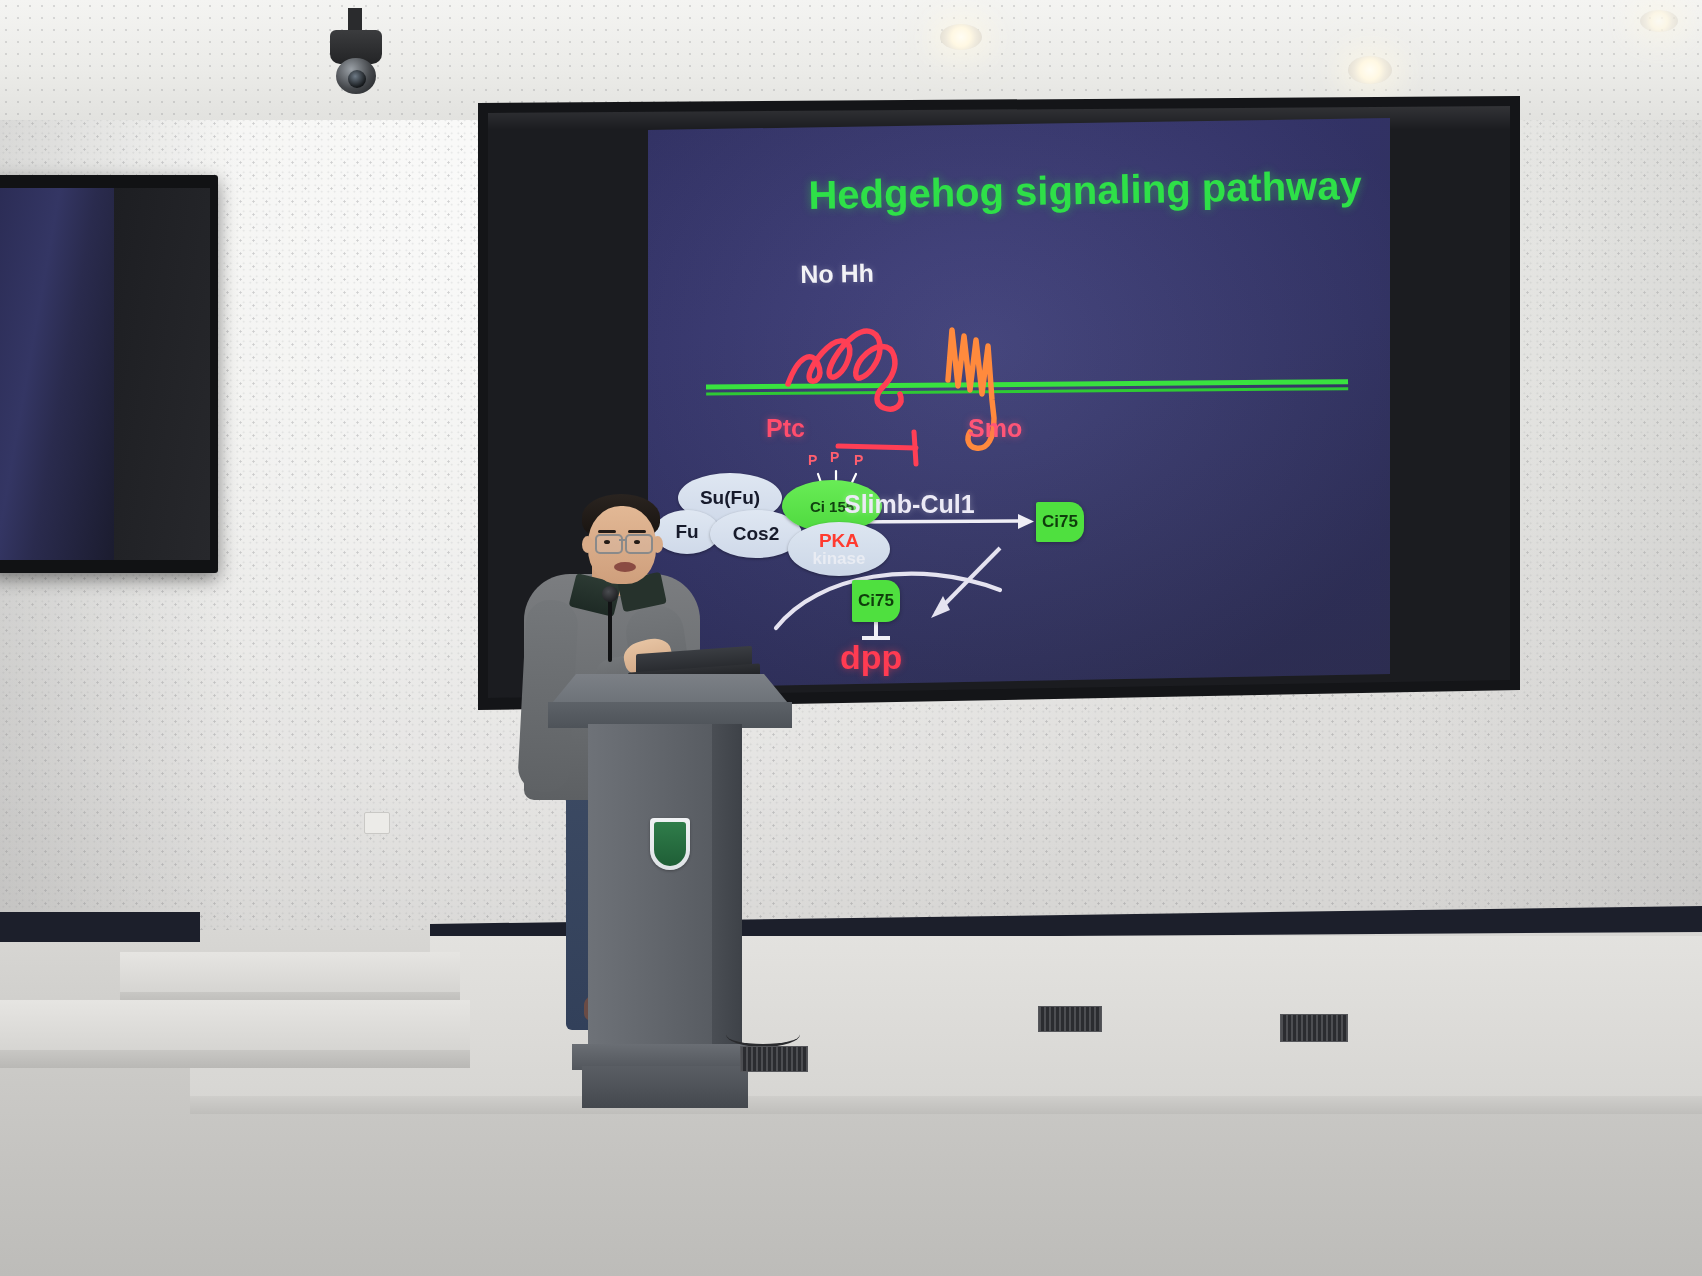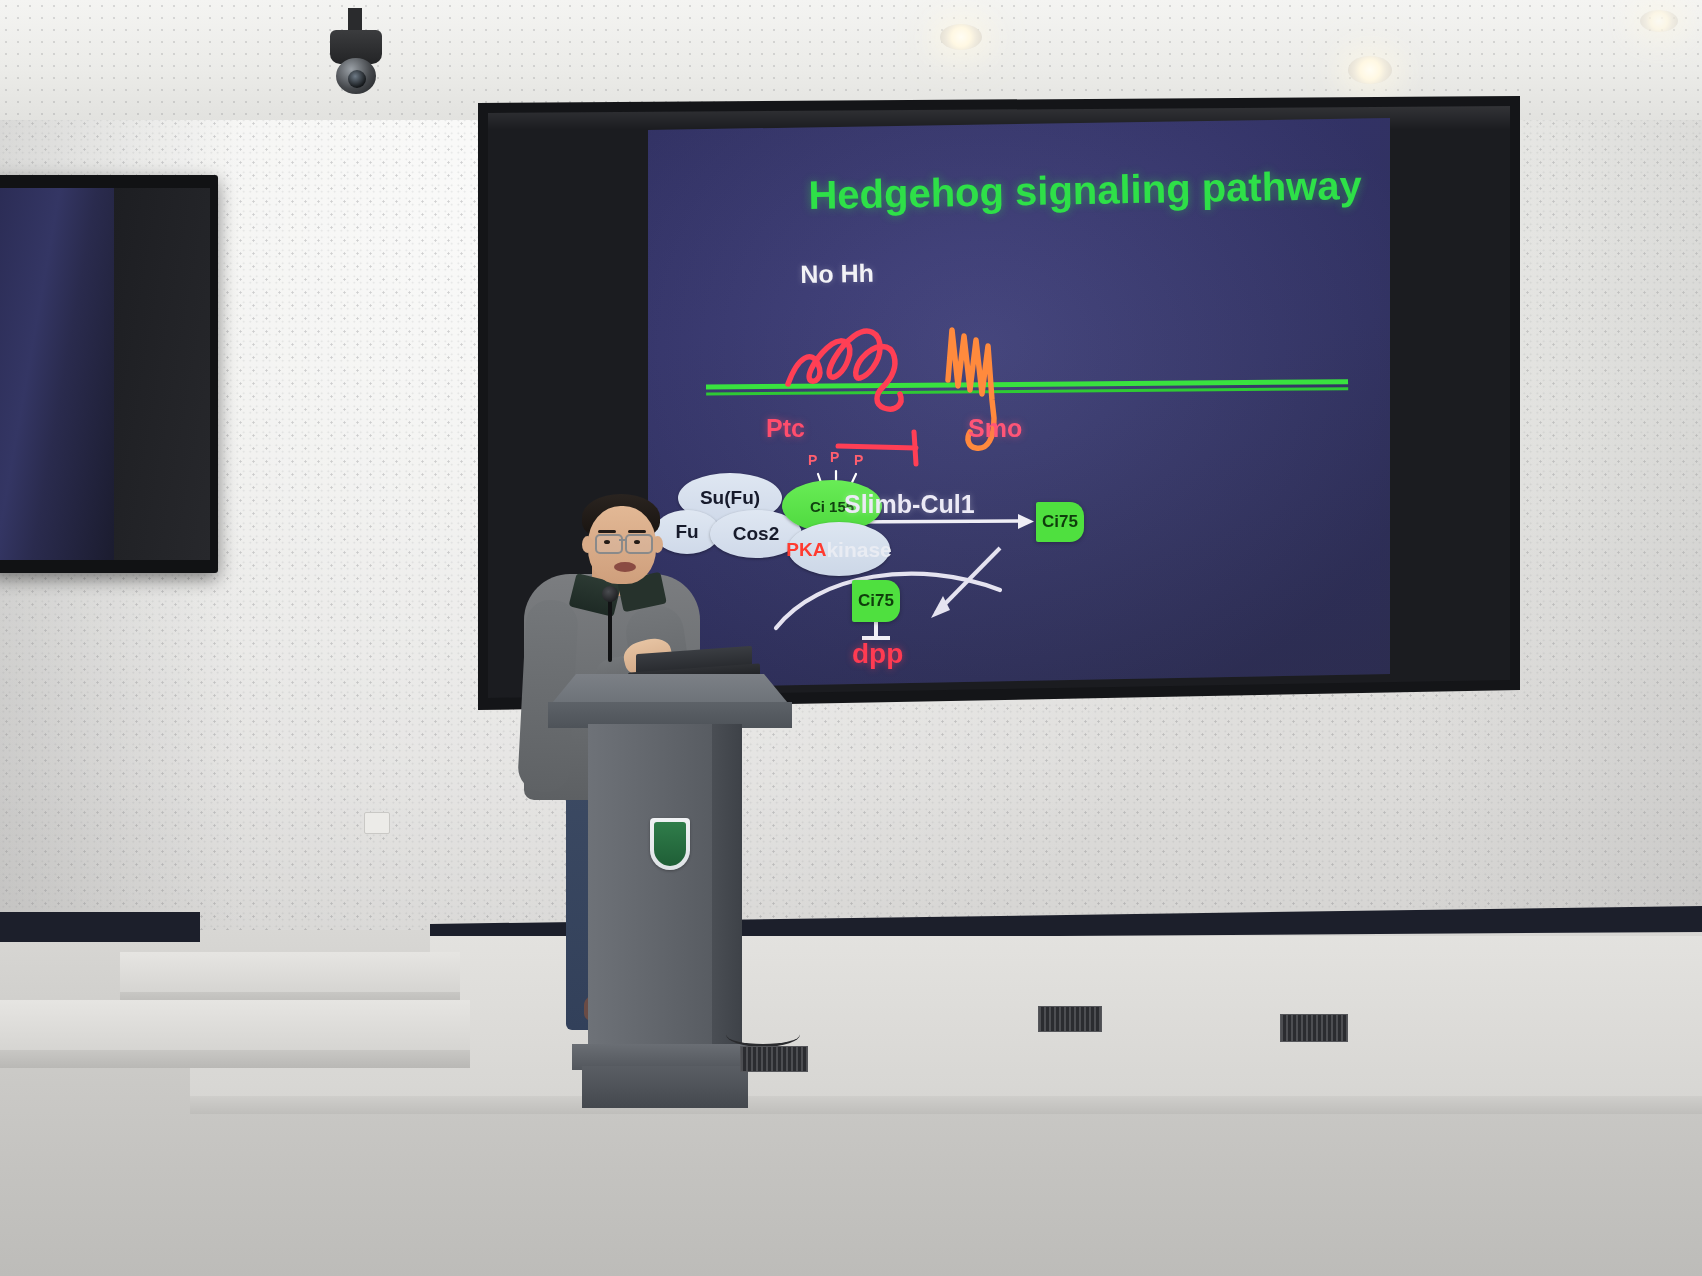--- a/index.html
+++ b/index.html
@@ -259,36 +259,36 @@
     </div>
     <div class="oval oval-blue" style="left:6px;top:392px;width:66px;height:44px;font-size:19px;">
       <span>Fu</span>
     </div>
     <div class="oval oval-blue" style="left:62px;top:392px;width:92px;height:48px;font-size:19px;">
       <span>Cos2</span>
     </div>
     <div class="oval oval-green" style="left:134px;top:362px;width:100px;height:52px;font-size:15px;">
       <span>Ci 155</span>
     </div>
-    <div class="oval oval-pka" style="left:140px;top:404px;width:102px;height:54px;font-size:19px;flex-direction:row;line-height:1;">
+    <div class="oval oval-pka" style="left:140px;top:404px;width:102px;height:54px;font-size:19px;flex-direction:column;line-height:1;">
       <span>PKA</span>
-      <span class="oval-kin" style="font-size:21px;">kinase</span>
+      <span class="oval-kin" style="font-size:17px;">kinase</span>
     </div>
 
     <div class="lbl lbl-slimb" style="left:196px;top:372px;font-size:25px;">Slimb-Cul1</div>
 
     <div class="ci75box" style="left:388px;top:384px;width:48px;height:40px;font-size:17px;">
       <span>Ci75</span>
     </div>
 
     <div class="ci75box" style="left:204px;top:462px;width:48px;height:42px;font-size:17px;">
       <span>Ci75</span>
     </div>
 
-    <div class="lbl lbl-dpp" style="left:204px;top:520px;font-size:28px;">dpp</div>
+    <div class="lbl lbl-dpp" style="left:192px;top:520px;font-size:34px;">dpp</div>
   </div>
 
   <div class="floor"></div>
   <div class="baseboard" style="left:430px;top:906px;width:1272px;height:34px;
               clip-path:polygon(0 18px, 1272px 0, 1272px 26px, 0 34px);"></div>
   <div class="baseboard" style="left:0px;top:912px;width:200px;height:30px;"></div>
 
   <div class="platform" style="left:190px;top:936px;width:1512px;height:176px;
               clip-path:polygon(240px 0, 1512px 0, 1512px 176px, 0 176px, 0 80px, 120px 80px, 120px 40px, 240px 40px);"></div>
   <div class="platform-edge" style="left:190px;top:1096px;width:1512px;height:18px;"></div>

